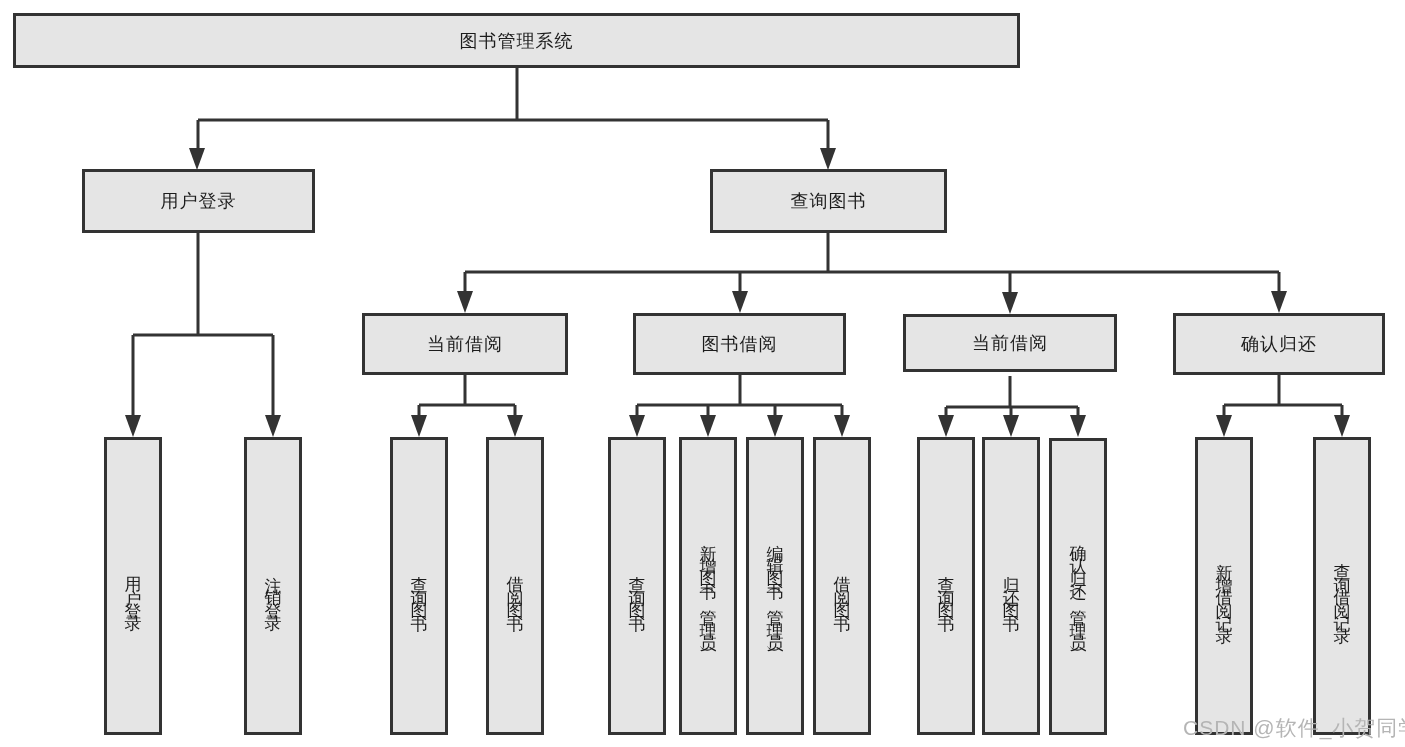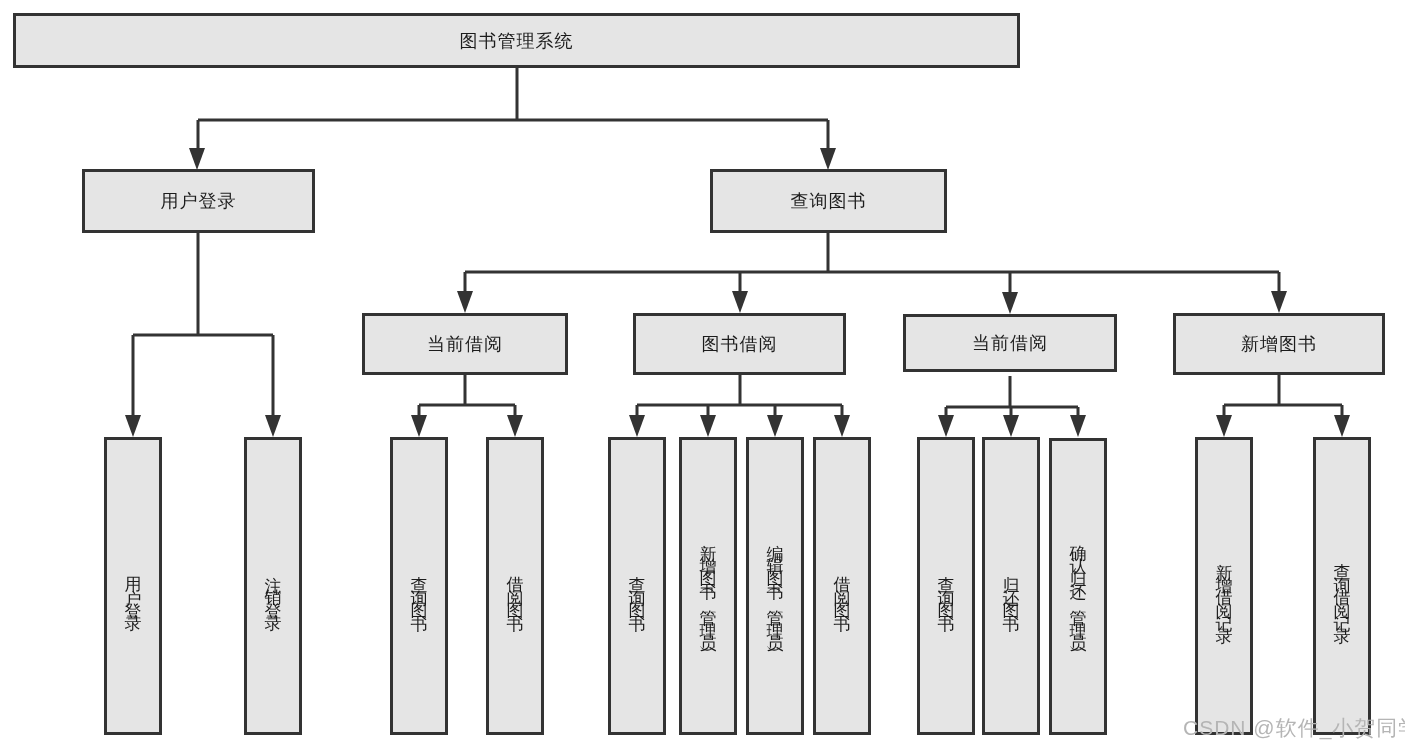--- a/index.html
+++ b/index.html
@@ -115,21 +115,21 @@
   <div class="box hbox" style="left:362px; top:313px; width:206px; height:62px;">
     <span>当前借阅</span>
   </div>
   <div class="box hbox" style="left:633px; top:313px; width:213px; height:62px;text-align:center;">
     <span>图书借阅</span>
   </div>
   <div class="box hbox" style="left:903px; top:314px; width:214px; height:58px;">
     <span>当前借阅</span>
   </div>
   <div class="box hbox" style="left:1173px; top:313px; width:212px; height:62px;">
-    <span>新增图书</span>
+    <span>确认归还</span>
   </div>
 
   <div class="box vbox" style="left:104px; top:437px; width:58px; height:298px;">
     <span>用户登录</span>
   </div>
   <div class="box vbox" style="left:244px; top:437px; width:58px; height:298px;">
     <span>注销登录</span>
   </div>
 
   <div class="box vbox" style="left:390px; top:437px; width:58px; height:298px;">

